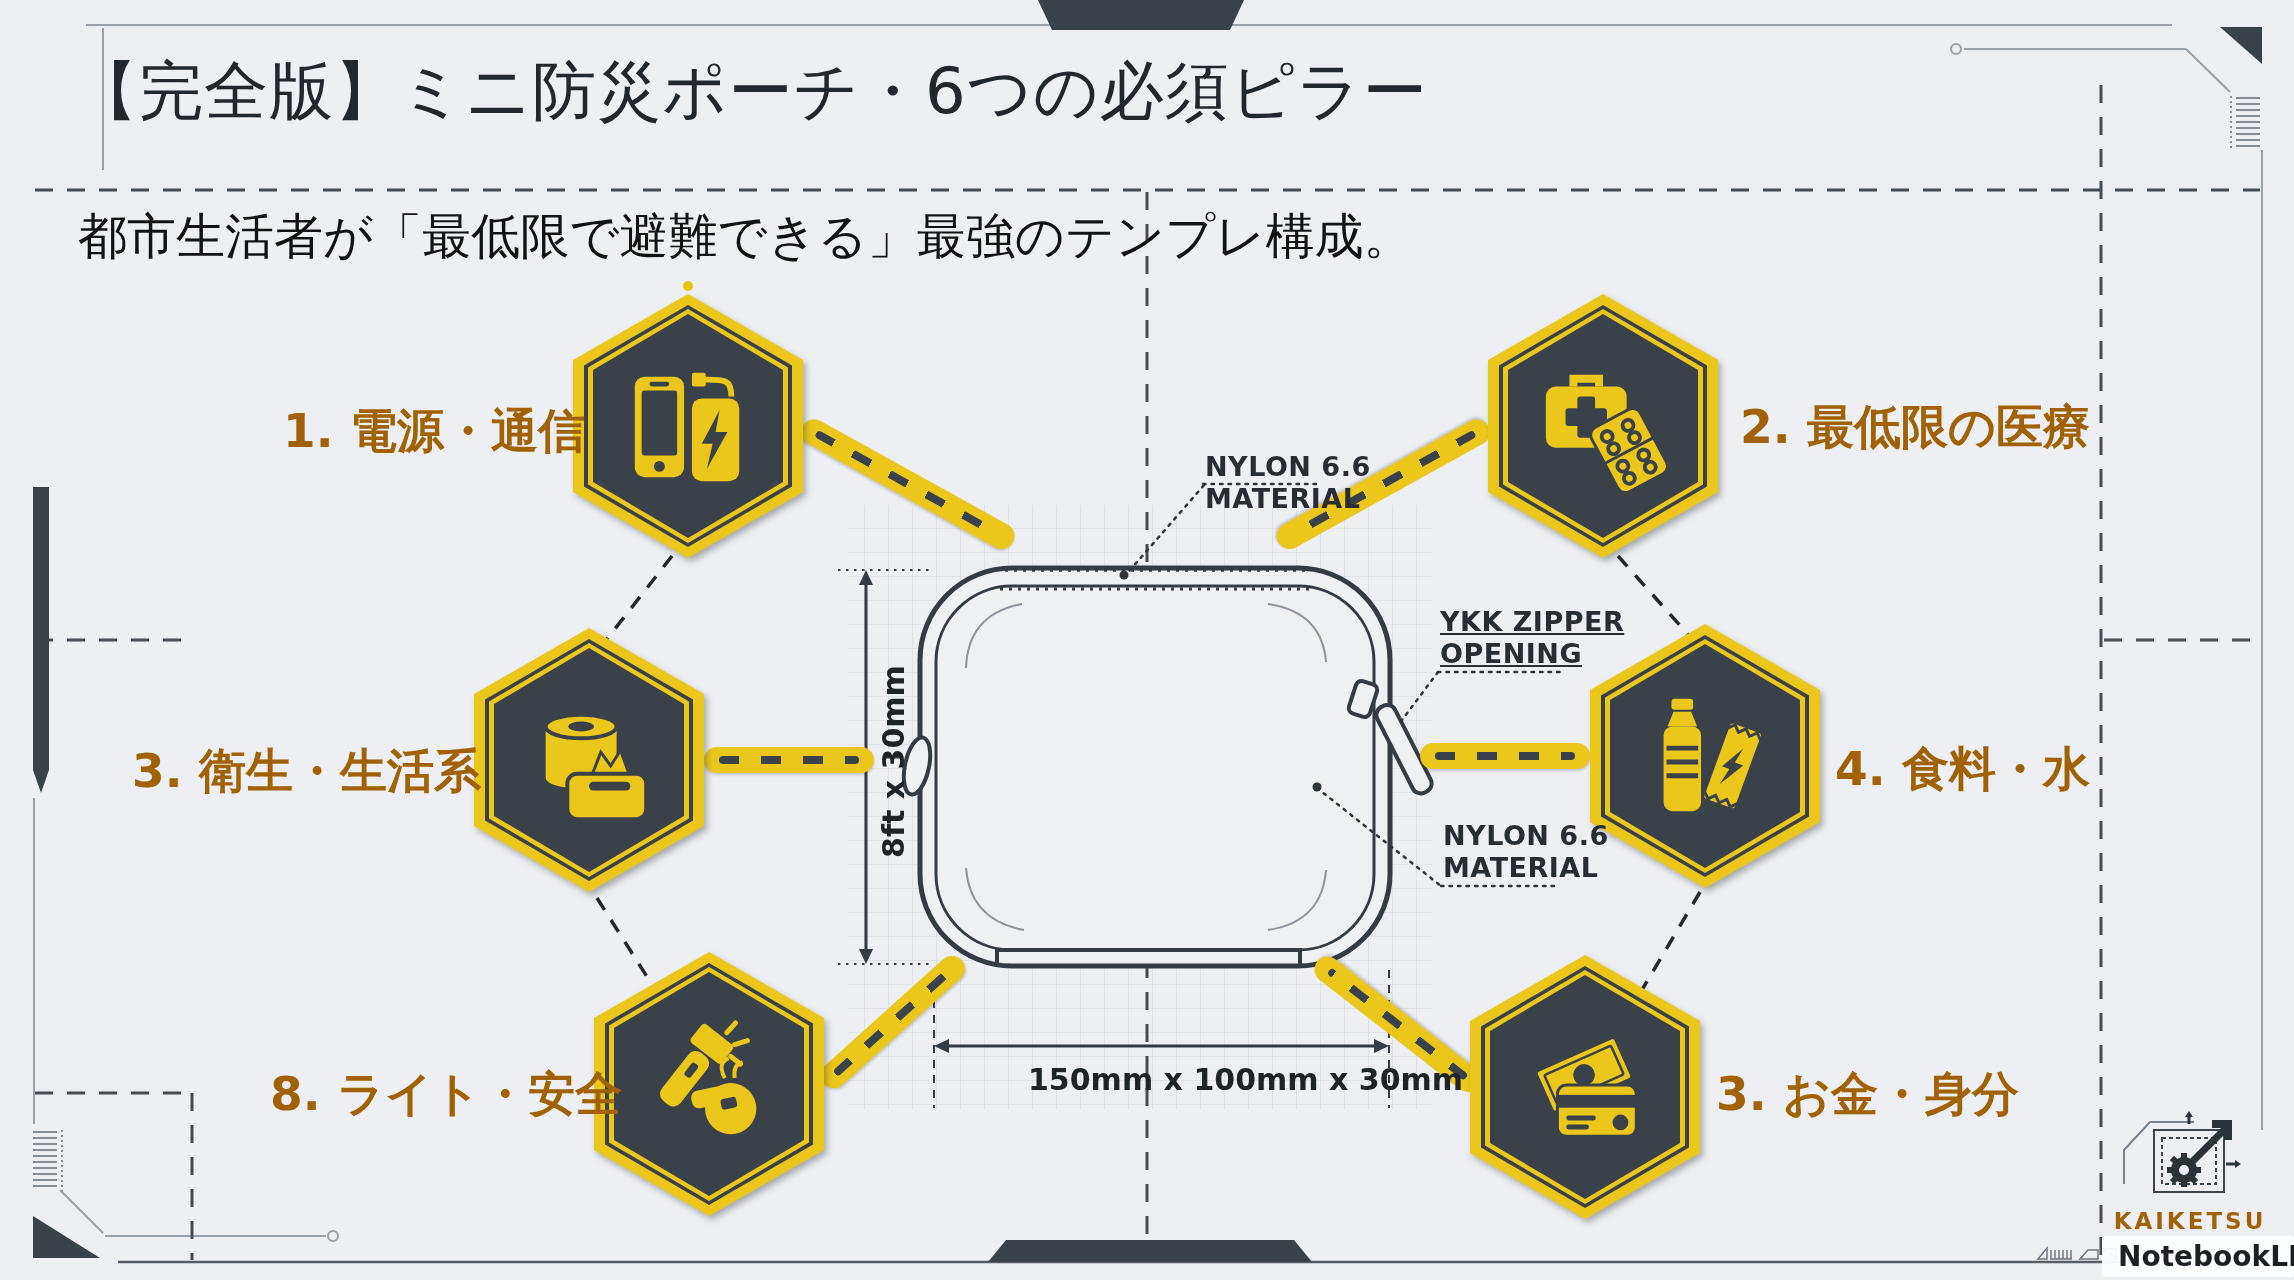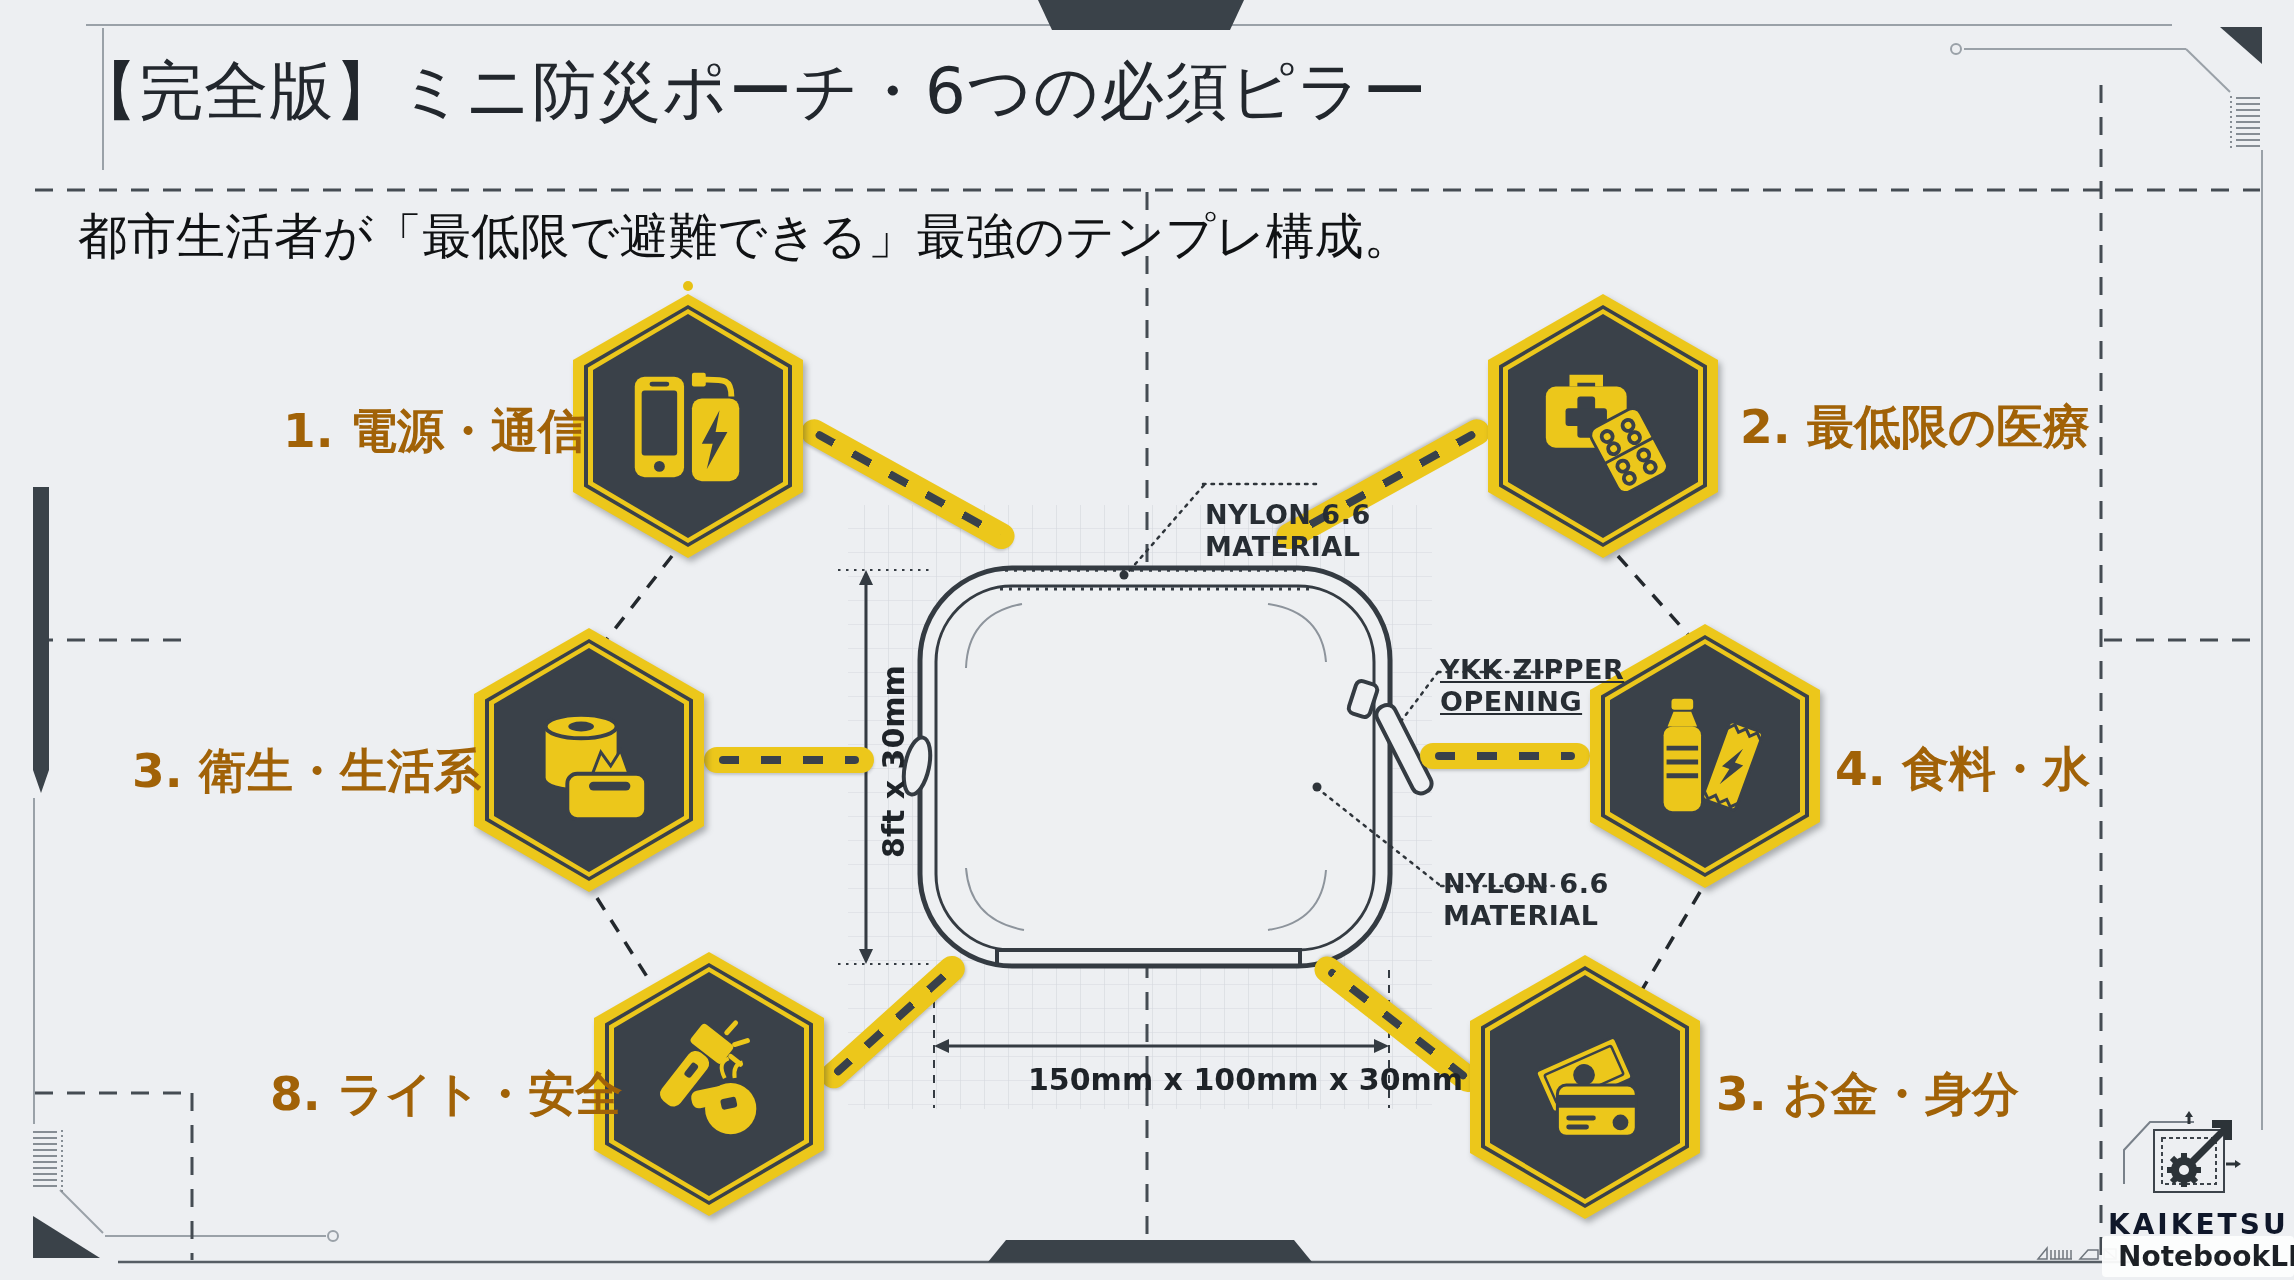--- a/index.html
+++ b/index.html
@@ -18,21 +18,21 @@
   }
   .subtitle {
     left:78px; top:204px; z-index:4;
     font-size:49px; font-weight:400; color:#101214; white-space:nowrap;
   }
   .plabel {
     z-index:4; font-size:47px; font-weight:900; color:#a16207; white-space:nowrap;
   }
   .ann {
     z-index:4; font-size:27px; font-weight:700; color:#272d33;
-    line-height:1.2; letter-spacing:.5px; white-space:nowrap;margin-top:48px;
+    line-height:1.2; letter-spacing:.5px; white-space:nowrap;
   }
   .ann span { display:block; }
   .dimlabel {
     z-index:4; font-size:30px; font-weight:700; color:#1e2328; white-space:nowrap;
   }
   .dim-v { left:791px; top:744px; width:204px; text-align:center; transform:rotate(-90deg); }
   .dim-h { left:1028px; top:1062px; }
 
   
   .conn {
@@ -51,21 +51,21 @@
   .hex { position:absolute; clip-path:polygon(50% 0,100% 25%,100% 75%,50% 100%,0 75%,0 25%); }
   .hx1 { inset:0; background:#ecc71b; }
   .hx2 { inset:11px; background:#3a4149; }
   .hx3 { inset:15px; background:#ecc71b; }
   .hx4 { inset:20px; background:#3a4149; }
   .hexicon { position:absolute; left:50%; top:50%; transform:translate(-50%,-50%); z-index:2; }
 
   
   .brand-text {
     left:2108px; top:1208px; width:164px; z-index:5; text-align:center;
-    font-size:28px; font-weight:800; letter-spacing:3px; color:#0f172a;
+    font-size:23px; font-weight:800; letter-spacing:3px; color:#a16207;
   }
   .nlm-pill {
     left:2102px; top:1236px; width:192px; height:41px; z-index:5;
     background:rgba(253,253,253,.95); border-radius:4px;
     display:flex; align-items:center; gap:7px; padding-left:9px; box-sizing:border-box;
   }
   .nlm-text { font-size:28px; font-weight:600; color:#1c2025; white-space:nowrap; }
   .klogo { left:2140px; top:1108px; z-index:5; }
   .tinyglyphs { left:2036px; top:1242px; z-index:5; }
 </style>

